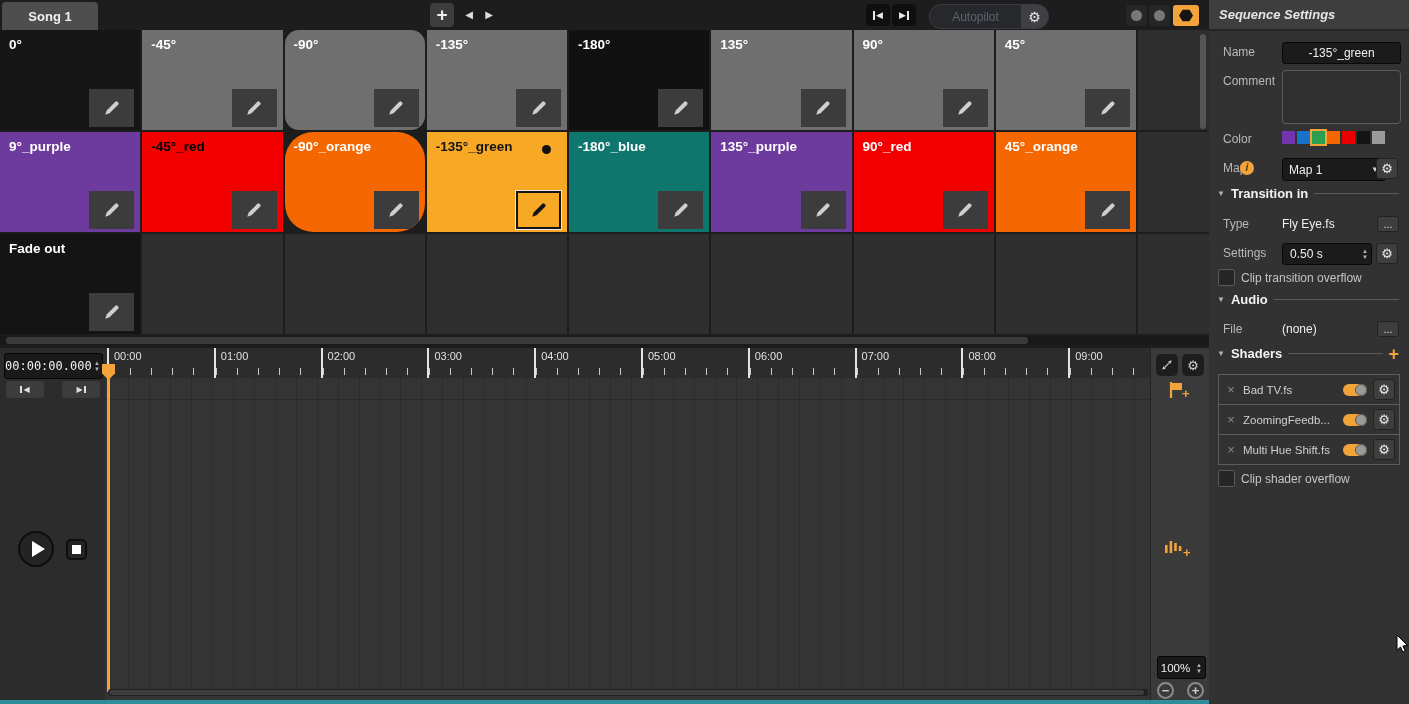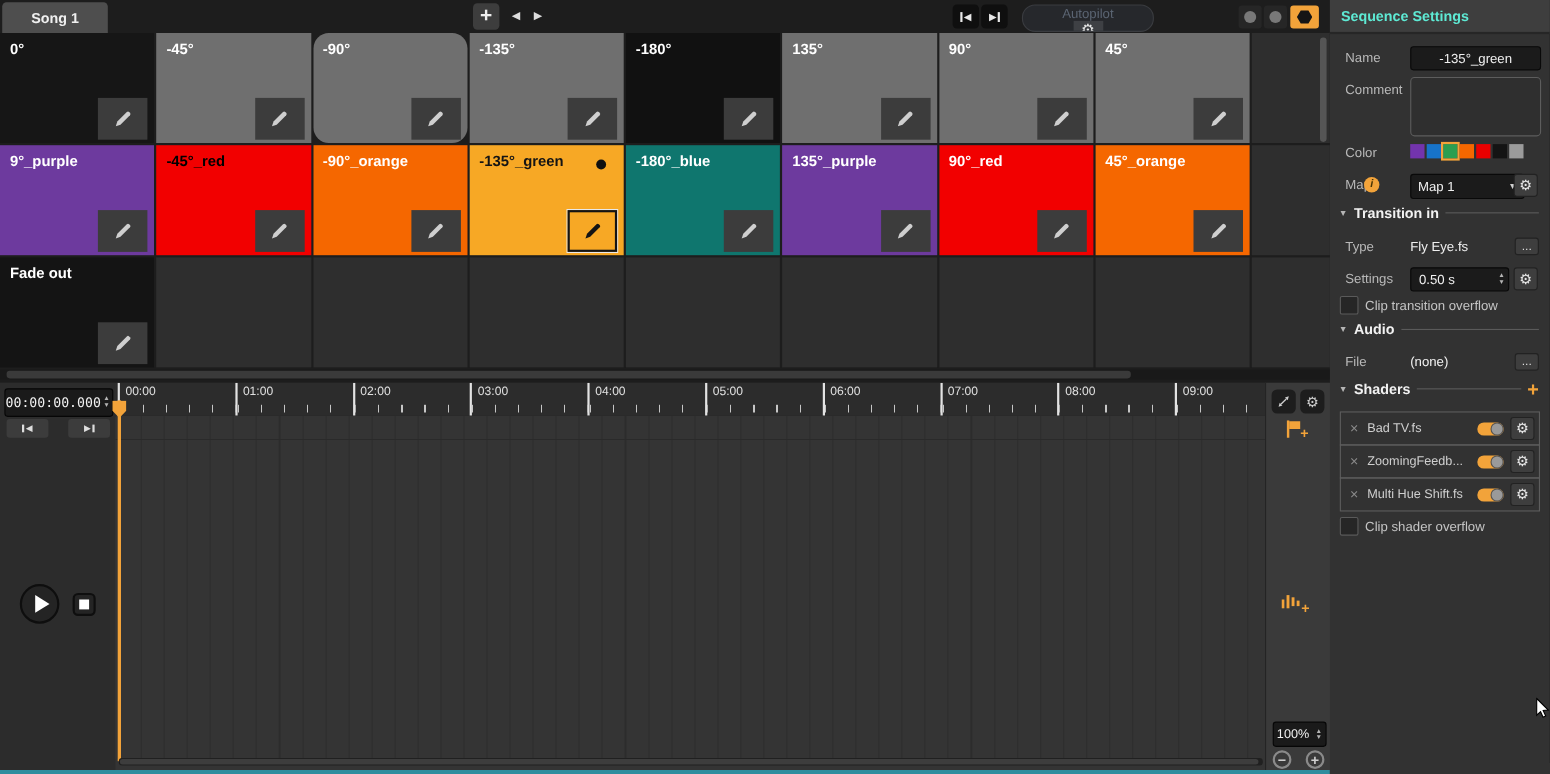--- a/index.html
+++ b/index.html
@@ -16,21 +16,21 @@
            border-radius:4px;color:#eee;font-size:19px;font-weight:bold;line-height:22px;}
   .nav-arrow{position:absolute;top:5px;width:18px;height:20px;background:transparent;
              color:#ddd;font-size:10px;line-height:20px;}
   .nav-prev{left:460px;} .nav-next{left:480px;}
   .skip-btn{position:absolute;top:4px;width:24px;height:22px;background:#0f0f0f;border-radius:4px;
             color:#e8e8e8;display:flex;align-items:center;justify-content:center;gap:1px;}
   .skip-start{left:866px;} .skip-end{left:892px;}
   .skip-bar{width:2px;height:9px;background:#e8e8e8;}
   .skip-tri{font-size:9px;line-height:9px;}
   .autopilot{position:absolute;left:929px;top:4px;width:118px;height:23px;background:#26282c;
-             border:1px solid #3a3c40;border-radius:12px;display:flex;align-items:center;overflow:hidden;flex-direction:column;}
+             border:1px solid #3a3c40;border-radius:12px;display:flex;align-items:center;overflow:hidden;}
   .autopilot-label{flex:1;text-align:center;color:#5a6472;font-size:12px;}
   .autopilot-gear{width:27px;height:23px;background:#3e4044;color:#e8e8e8;font-size:14px;
                   display:flex;align-items:center;justify-content:center;}
   .view-btn{position:absolute;top:5px;height:21px;background:#262626;border-radius:3px;
             display:flex;align-items:center;justify-content:center;}
   .vb1{left:1126px;width:21px;} .vb2{left:1149px;width:21px;}
   .vb3{left:1173px;width:26px;background:#f2a33a;}
   .view-dot{width:11px;height:11px;border-radius:50%;background:#787878;}
   .view-hex{width:14px;height:13px;background:#151515;
             clip-path:polygon(25% 5%,75% 5%,100% 50%,75% 95%,25% 95%,0% 50%);}
@@ -111,21 +111,21 @@
   .round-btn{position:absolute;top:334px;width:17px;height:17px;border-radius:50%;background:transparent;
              border:2px solid #8a8a8a;color:#cfcfcf;font-size:13px;line-height:13px;font-weight:bold;
              display:flex;align-items:center;justify-content:center;}
   .zoom-minus{left:6px;} .zoom-plus{left:36px;}
   .bottom-line{position:absolute;left:0;top:700px;width:1209px;height:4px;background:#2f8d9e;}
 
   
   .panel{position:absolute;left:1209px;top:0;width:200px;height:704px;background:#323232;
          font-size:12px;color:#b9b9b9;}
   .panel-header{height:29px;background:#3e3e3e;border-bottom:2px solid #262626;display:flex;
-                align-items:center;padding-left:10px;color:#5eead4;font-weight:bold;font-size:13px;}
+                align-items:center;padding-left:10px;color:#e5e5e5;font-weight:bold;font-size:13px;font-style:italic;}
   .p-label{position:absolute;left:14px;color:#b9b9b9;}
   .p-input{position:absolute;left:73px;width:117px;height:20px;background:#1b1b1b;
            border:1px solid #090909;border-radius:3px;color:#f0f0f0;font-size:12px;
            display:flex;align-items:center;justify-content:center;}
   .comment-box{position:absolute;left:73px;top:70px;width:117px;height:52px;background:#2f2f2f;
            border:1px solid #5d5d5d;border-radius:4px;}
   .swatches{position:absolute;left:73px;top:131px;display:flex;gap:2px;}
   .swatch{width:13px;height:13px;}
   .swatch[data-sel="true"]{outline:2px solid #f2a33a;}
   .info-icon{position:absolute;left:31px;top:161px;width:14px;height:14px;border-radius:50%;
@@ -278,21 +278,21 @@
         </button>
     </div>
     <div class="cell" style="background: rgb(242, 0, 0); color: #000000;">
       <span class="cell-label">-45°_red</span>
       <button class="pencil">
           <svg viewBox="0 0 24 24">
             <path fill="currentColor" d="M3 21l1.9-5.7L16.4 3.8a2 2 0 0 1 2.8 0l1 1a2 2 0 0 1 0 2.8L8.7 19.1 3 21z"></path>
           </svg>
         </button>
     </div>
-    <div class="cell" style="background: rgb(245, 103, 0); color: rgb(255, 255, 255);">
+    <div class="cell" style="background: rgb(245, 103, 0); color: rgb(255, 255, 255); border-radius: 28px;">
       <span class="cell-label">-90°_orange</span>
       <button class="pencil">
           <svg viewBox="0 0 24 24">
             <path fill="currentColor" d="M3 21l1.9-5.7L16.4 3.8a2 2 0 0 1 2.8 0l1 1a2 2 0 0 1 0 2.8L8.7 19.1 3 21z"></path>
           </svg>
         </button>
     </div>
     <div class="cell" data-active="true" style="background: rgb(247, 168, 37); color: rgb(20, 20, 20);">
       <span class="cell-label">-135°_green</span>
       <span class="dot"></span>

